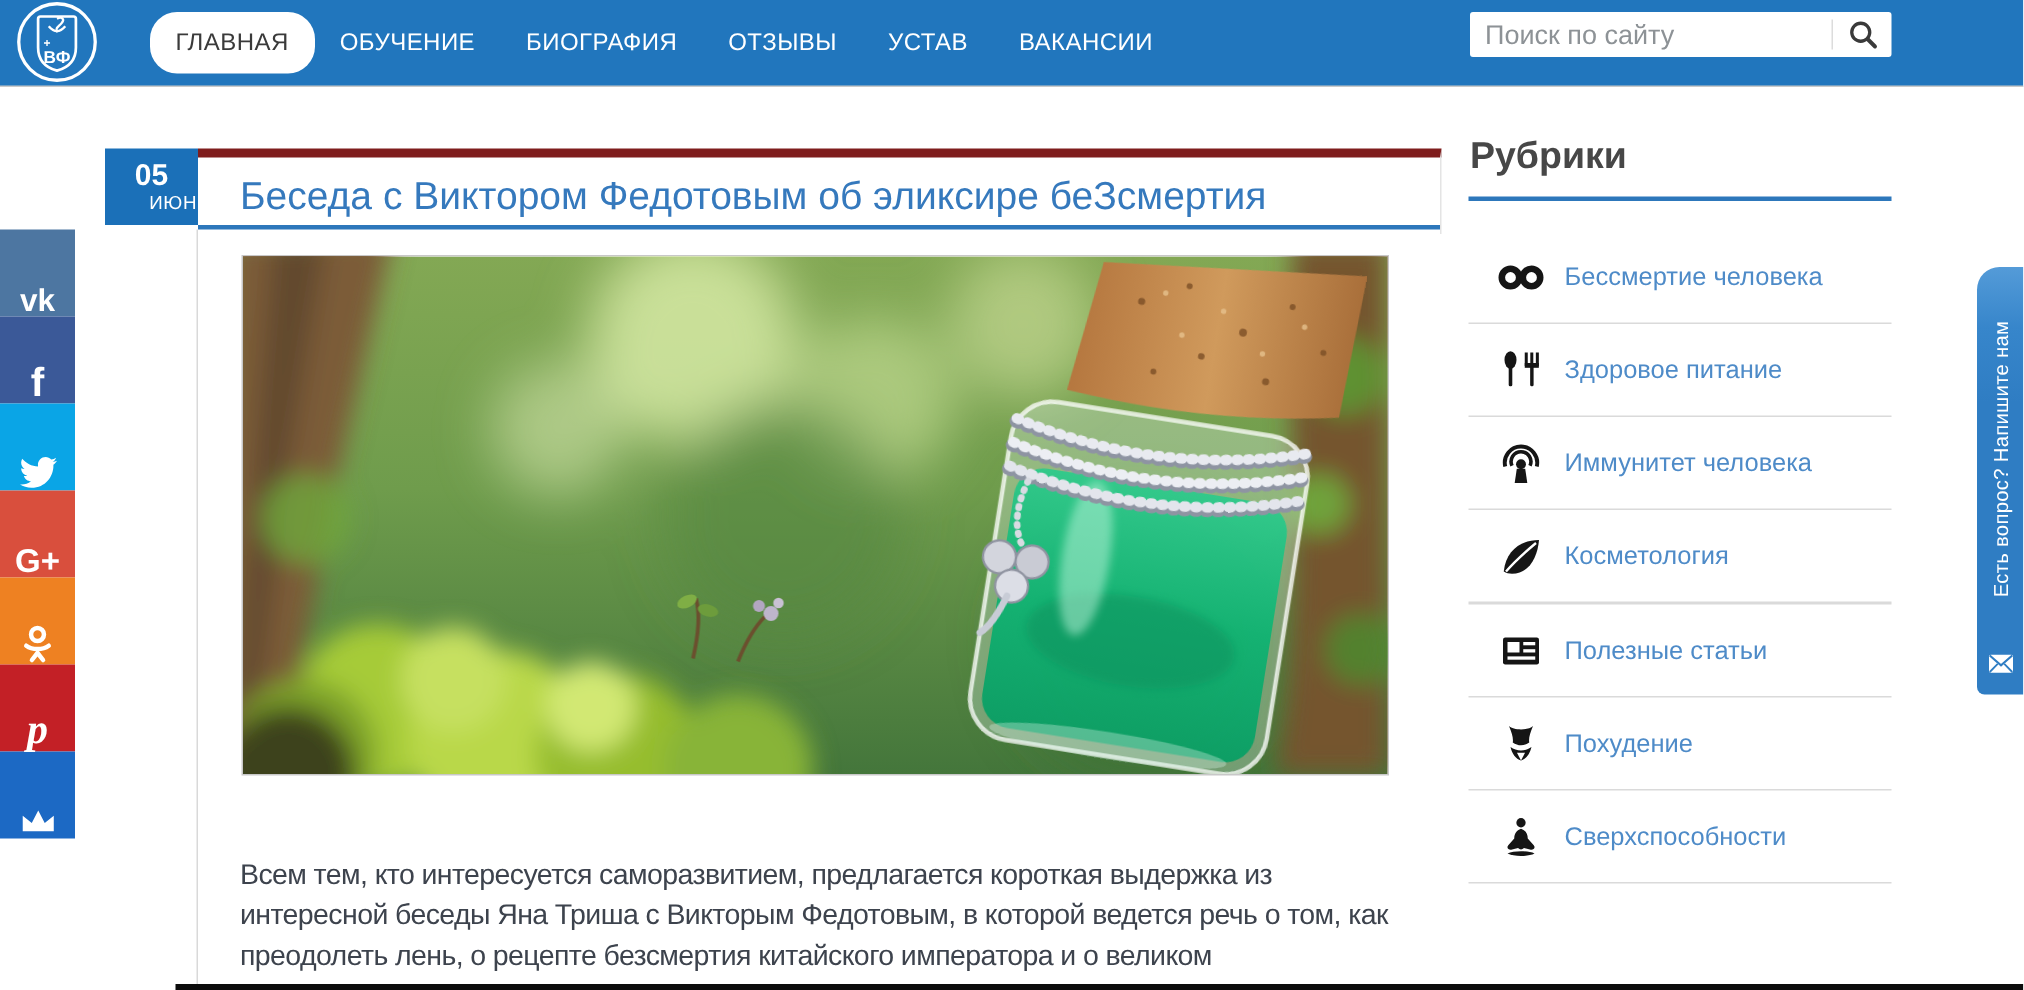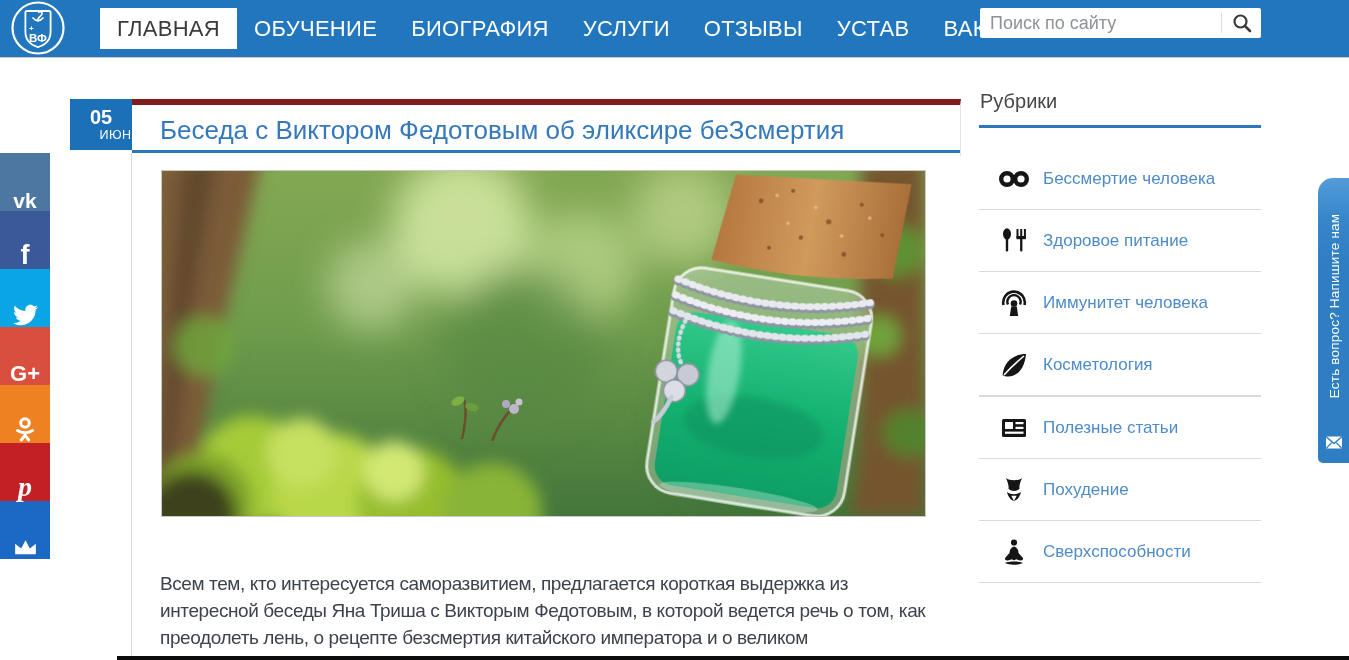--- a/index.html
+++ b/index.html
@@ -4,22 +4,22 @@
 <style>
   html,body{margin:0;padding:0;background:#fff;}
   .screen{position:relative;width:1349px;height:660px;overflow:hidden;background:#fff;
           font-family:"Liberation Sans",sans-serif;}
 
   
   .navbar{position:absolute;left:0;top:0;width:1349px;height:57px;background:#2176bd;
           border-bottom:1px solid #c9c9c9;}
   .logo{position:absolute;left:10px;top:0;width:56px;height:56px;}
   .nav-list{position:absolute;left:100px;top:8px;height:41px;display:flex;align-items:stretch;}
-  .nav-item{display:flex;align-items:center;padding:0 17px;color:#fff;font-size:22px;
-            letter-spacing:.3px;white-space:nowrap;cursor:pointer;}
+  .nav-item{display:flex;align-items:center;padding:0 17px;color:#fff;font-size:16px;
+            letter-spacing:.3px;white-space:nowrap;cursor:pointer;border-radius:18px;}
   .nav-item.active{background:#fff;color:#3a3a3a;}
   .searchbox{position:absolute;left:980px;top:8px;width:281px;height:30px;background:#fff;
              border-radius:2px;display:flex;align-items:center;}
   .searchbox input{flex:1;border:0;outline:none;padding:0 10px;font-size:18px;color:#444;
                    font-family:"Liberation Sans",sans-serif;background:transparent;min-width:0;}
   .searchbox input::placeholder{color:#8d9296;}
   .search-sep{width:1px;height:20px;background:#dcdcdc;}
   .search-btn{width:39px;height:30px;border:0;background:transparent;display:flex;
               align-items:center;justify-content:center;cursor:pointer;}
 
@@ -41,21 +41,21 @@
   .title-rule{position:absolute;left:132px;top:150px;width:828px;height:3px;background:#2d77bb;}
   .content-line{position:absolute;left:131px;top:153px;width:1px;height:507px;background:#d9d9d9;}
   .article-image{position:absolute;left:161px;top:170px;width:763px;height:345px;
                  border:1px solid #c8c8c8;box-sizing:content-box;}
   .article-text{position:absolute;left:160px;top:551px;width:778px;font-size:19px;line-height:27px;
                 letter-spacing:-.4px;color:#3d434d;}
   .video-strip{position:absolute;left:117px;top:656px;right:0;height:4px;background:#0c0c0c;}
 
   
   .sidebar{position:absolute;left:979px;top:90px;width:282px;}
-  .sidebar-title{font-size:20px;color:#474747;margin:0 0 12px 1px;font-weight:400;}
+  .sidebar-title{font-size:25px;color:#474747;margin:0 0 12px 1px;font-weight:700;}
   .sidebar-rule{height:3px;background:#2d77bb;margin-bottom:20px;}
   .cat-row{height:61px;display:flex;align-items:center;}
   .cat-icon{width:34px;display:flex;justify-content:center;margin:0 12px 0 18px;}
   .cat-label{font-size:17px;color:#4e8bc8;text-decoration:none;cursor:pointer;}
   .cat-sep{height:1px;background:#dadada;}
 
   
   .contact-tab{position:absolute;right:0;top:178px;width:31px;height:285px;
                background:linear-gradient(180deg,#549bd8 0,#3786cb 40px,#2f7dc3 90px);
                border-radius:15px 0 0 5px;cursor:pointer;}
@@ -77,21 +77,20 @@
         <path d="M28,12.5 c3.4,-1.8 5.4,0.4 3,3 c-2.2,2.4 -4.6,3.4 -2.6,6" fill="none" stroke="#fff" stroke-width="1.5"></path>
         <text x="19" y="31" fill="#fff" font-size="8" font-weight="bold" font-family="Liberation Sans, sans-serif">+</text>
         <text x="28" y="42" fill="#fff" font-size="11.5" font-weight="bold" text-anchor="middle" font-family="Liberation Sans, sans-serif">ВФ</text>
       </svg>
     </div>
 
     <div class="nav-list">
       <div class="nav-item active">ГЛАВНАЯ</div>
       <div class="nav-item">ОБУЧЕНИЕ</div>
       <div class="nav-item">БИОГРАФИЯ</div>
-      <div class="nav-item">УСЛУГИ</div>
       <div class="nav-item">ОТЗЫВЫ</div>
       <div class="nav-item">УСТАВ</div>
       <div class="nav-item">ВАКАНСИИ</div>
     </div>
 
     <div class="searchbox">
       <input type="text" placeholder="Поиск по сайту" style="">
       <div class="search-sep"></div>
       <button class="search-btn">
         <svg width="22" height="22" viewBox="0 0 22 22">

